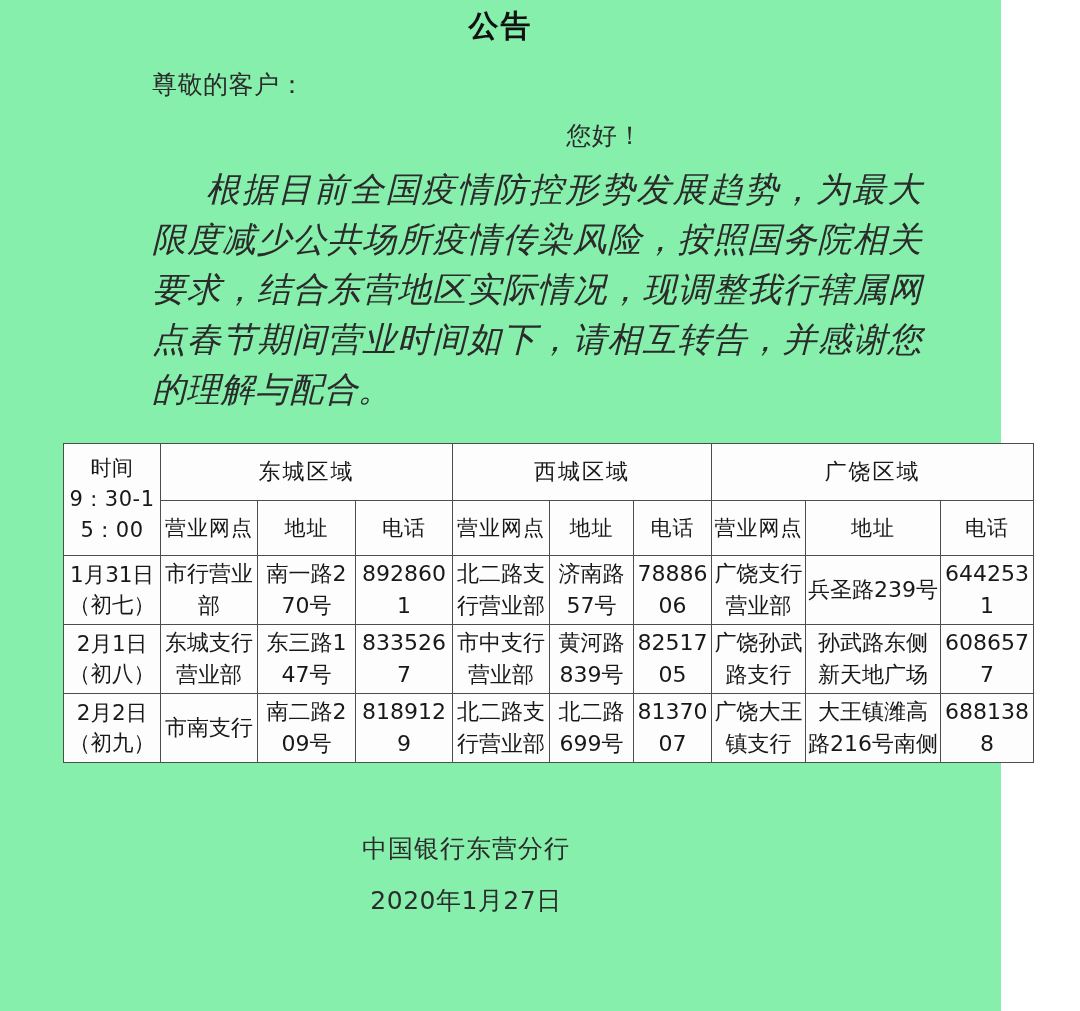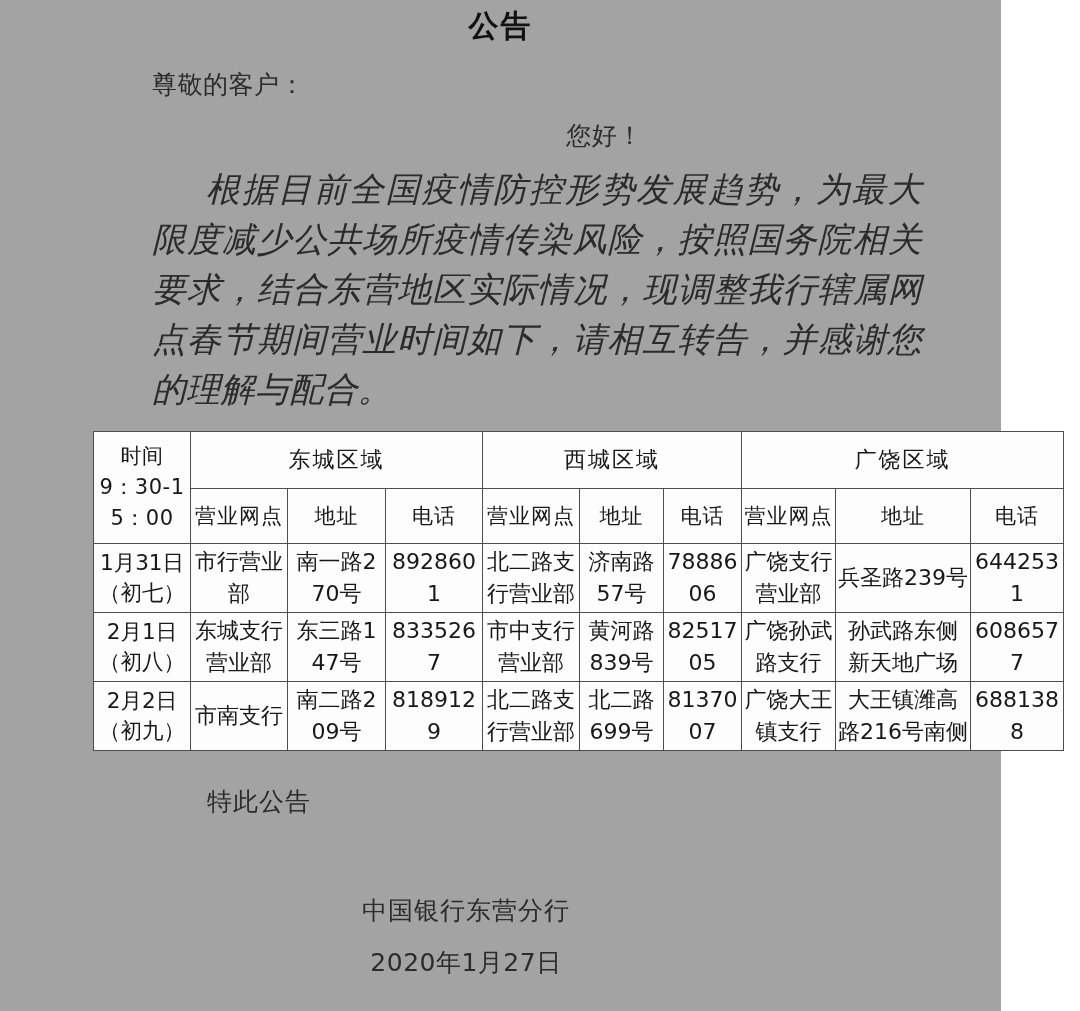--- a/index.html
+++ b/index.html
@@ -13,21 +13,21 @@
     height: 1011px;
     overflow: hidden;
     font-family: "DejaVu Sans", "Liberation Sans", sans-serif;
     color: #1a1a1a;
     -webkit-font-smoothing: antialiased;
   }
   .page {
     position: relative;
     width: 1001px;
     height: 1011px;
-    background: #a3a3a3;
+    background: #86efac;
   }
 
   
   .doc-title {
     text-align: center;
     font-size: 30px;
     font-weight: bold;
     letter-spacing: 2px;
     margin: 0;
     padding-top: 6px;
@@ -61,22 +61,22 @@
     color: #2b2b2b;
     letter-spacing: 0.3px;
     text-align: justify;
     width: 770px;
     margin-top: 2px;
     font-style: italic;
   }
 
   
   .table-wrap {
-    margin-top: 17px;
-    padding-left: 93px;
+    margin-top: 29px;
+    padding-left: 63px;
   }
   table.schedule {
     border-collapse: collapse;
     width: 970px;
     table-layout: fixed;
     background: #fdfdfd;
   }
   table.schedule td, table.schedule th {
     border: 1.6px solid #4d4d4d;
     text-align: center;
@@ -254,20 +254,19 @@
           <td class="cell">北二路699号</td>
           <td class="cell-phone">8137007</td>
           <td class="cell">广饶大王镇支行</td>
           <td class="cell">大王镇潍高路216号南侧</td>
           <td class="cell-phone">6881388</td>
         </tr>
       </tbody>
     </table>
   </div>
 
-  <div class="closing">特此公告</div>
 
   <div class="sign-block">
     <div class="sign-org">中国银行东营分行</div>
     <div class="sign-date">2020年1月27日</div>
   </div>
 
 </div>
 
 </body></html>

